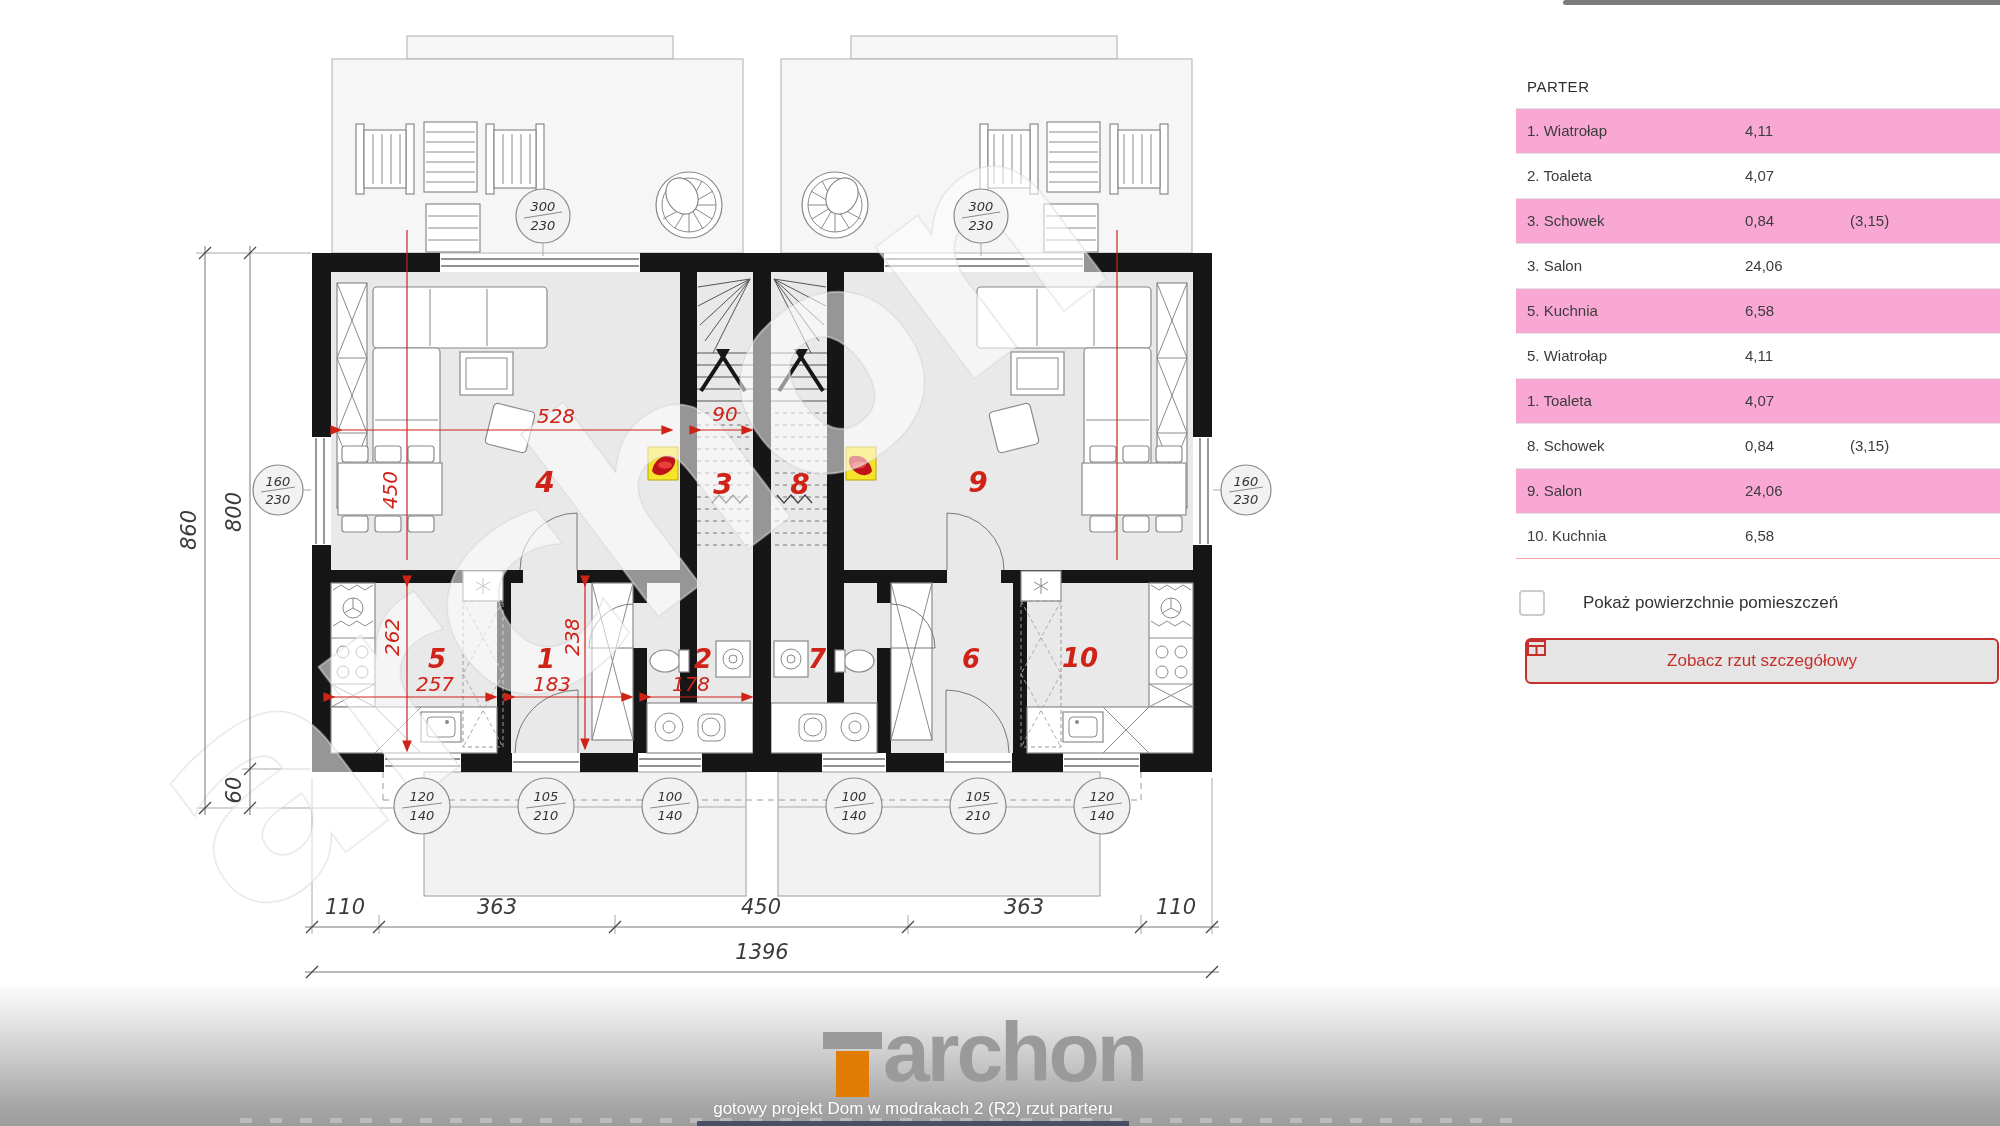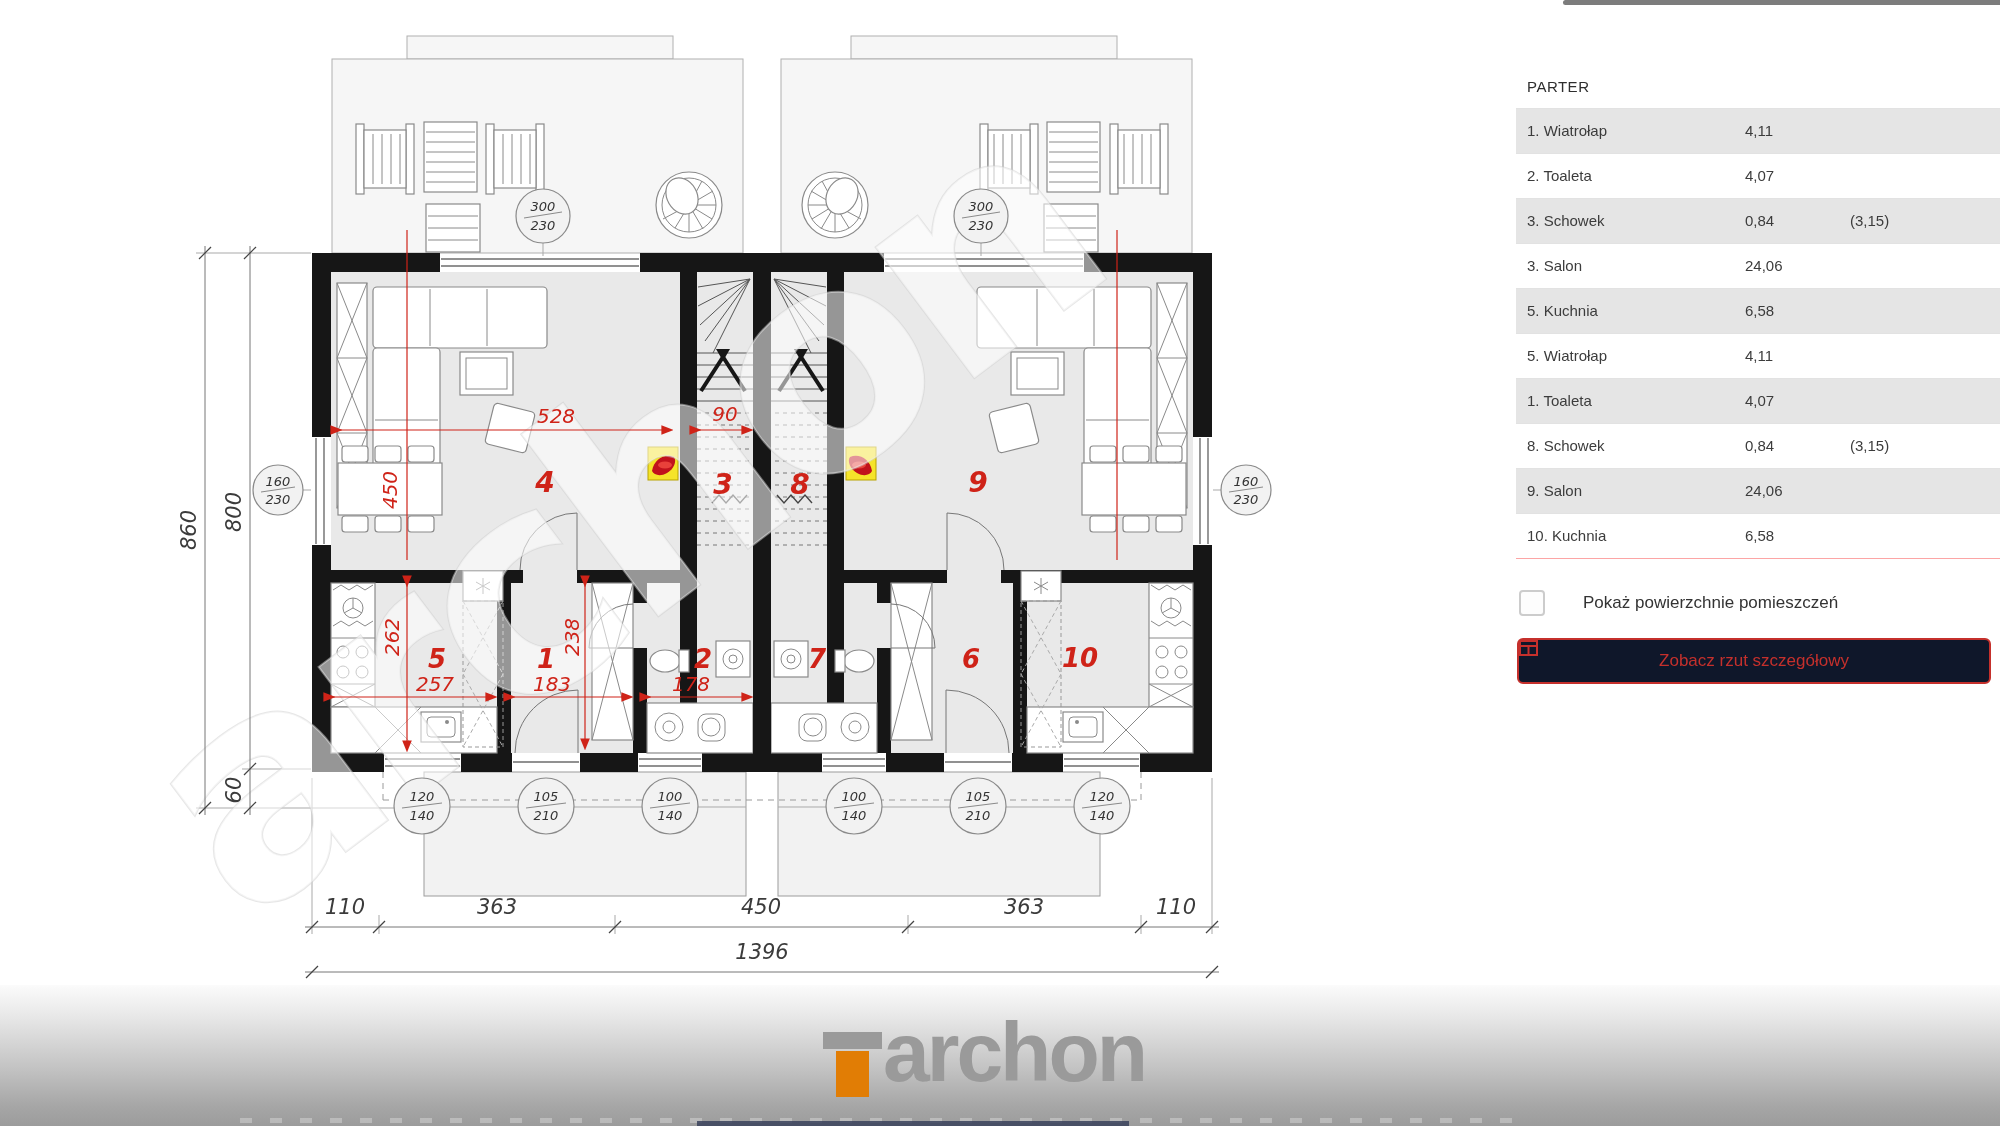--- a/index.html
+++ b/index.html
@@ -11,29 +11,29 @@
           border-radius:4px 0 0 4px;}
 
   
   .sidebar{position:absolute;left:1516px;top:60px;width:484px;color:#333;}
   .sb-title{position:absolute;left:11px;top:18px;font-size:15px;font-weight:normal;
             letter-spacing:.5px;color:#2e2e2e;}
   .sb-table{position:absolute;left:0;top:48px;width:484px;}
   .sb-row{position:relative;width:100%;height:44px;border-top:1px solid #e2e2e2;
           font-size:15px;color:#3c3c3c;}
   .sb-row:last-child{border-bottom:1px solid #fca5a5;}
-  .sb-row.odd{background:#e5e5e5;}
+  .sb-row.odd{background:#f9a8d4;}
   .sb-row .nm{position:absolute;left:11px;top:13px;}
   .sb-row .ar{position:absolute;left:229px;top:13px;text-align:right;}
   .sb-row .ex{position:absolute;left:334px;top:13px;}
   .sb-check{position:absolute;left:3px;top:530px;display:flex;align-items:center;}
   .sb-check input{width:26px;height:26px;margin:0 16px 0 0;accent-color:#fff;
                   border:2px solid #ccc;border-radius:4px;appearance:none;background:#fdfdfd;}
   .sb-check label{font-size:17px;color:#333;margin-left:22px;}
-  .sb-btn{position:absolute;left:1px;top:578px;width:474px;height:46px;background:#0f172a;
+  .sb-btn{position:absolute;left:9px;top:578px;width:474px;height:46px;background:#e5e5e5;
           border:2px solid #c5302c;border-radius:6px;color:#c5302c;font-size:17px;
           font-family:"Liberation Sans",sans-serif;display:flex;align-items:center;
           justify-content:center;gap:9px;cursor:pointer;}
   .btn-ic{display:inline-block;}
 
   
   .footer{position:absolute;left:0;top:985px;width:2000px;height:141px;
     background:linear-gradient(180deg,#fbfbfb 0%,#e8e8e8 22%,#c4c4c4 58%,#a6a6a6 86%,#9c9c9c 100%);}
   .logo{position:absolute;left:823px;top:1032px;width:310px;height:70px;}
   .logo .bar{position:absolute;left:0;top:0;width:59px;height:17px;background:#9a9a9a;}
@@ -539,16 +539,17 @@
     <span>Zobacz rzut szczegółowy</span>
   </button>
 </div>
 
 <div class="footer"></div>
 <div class="logo">
   <div class="bar"></div>
   <div class="sq"></div>
   <div class="word">archon</div>
 </div>
+<div class="caption">gotowy projekt Dom w modrakach 2 (R2) rzut parteru</div>
 <div class="tinyline"></div>
 <div class="navy"></div>
 
 </div>
 
 </body></html>

